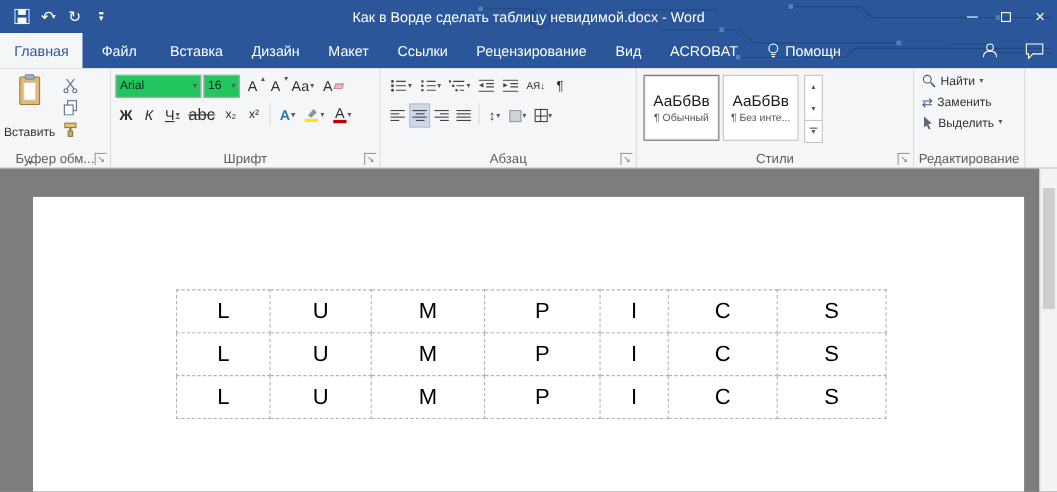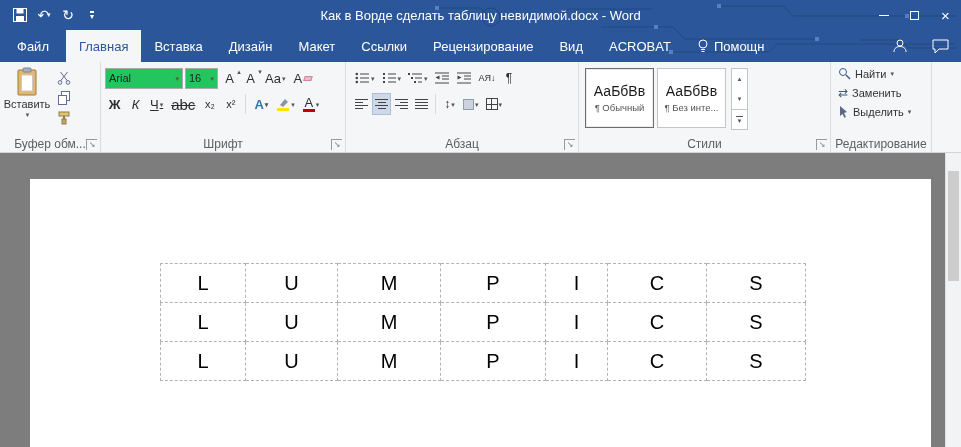--- a/index.html
+++ b/index.html
@@ -36,21 +36,21 @@
   .group-label{position:absolute;bottom:1px;left:0;right:0;text-align:center;font-size:12px;color:#5e5e5e;white-space:nowrap;}
   .launcher{position:absolute;right:3px;bottom:2px;width:11px;height:11px;border-top:1px solid #9a9a9a;border-left:1px solid #9a9a9a;font-size:8px;line-height:10px;text-align:center;color:#777;}
   .caret{font-size:7px;color:#555;margin-left:1px;line-height:1;}
   .rbtn{height:22px;min-width:19px;display:inline-flex;align-items:center;justify-content:center;font-size:13px;color:#2e2e2e;padding:0 2px;border:1px solid transparent;}
   .rbtn.active{background:#cdd8e8;border:1px solid #aebfd9;}
   .vsep{width:1px;background:#d9dadc;margin:2px 3px;height:20px;}
 
   
   .g-clipboard{width:101px;}
   .clip-body{display:flex;}
-  .paste{width:50px;display:flex;flex-direction:column;align-items:center;padding-top:3px;gap:1px;font-size:11px;color:#333;}
+  .paste{width:50px;display:flex;flex-direction:column;align-items:center;padding-top:3px;gap:18px;font-size:11px;color:#333;}
   .clip-icons{display:flex;flex-direction:column;gap:2px;padding-top:5px;}
   .sbtn{width:24px;height:18px;display:flex;align-items:center;justify-content:center;}
 
   
   .g-font{width:245px;}
   .frow{display:flex;align-items:center;gap:2px;margin:3px 1px 2px 2px;}
   .combo{display:flex;align-items:center;background:#22c55e;border:1px solid #a9abae;height:21px;padding:0 3px;font-size:11px;color:#222;}
   .combo .caret{margin-left:auto;padding-left:3px;}
   .c-name{width:78px;}
   .c-size{width:33px;}
@@ -62,21 +62,21 @@
   .strike-b{text-decoration:line-through;font-size:15px;}
   .subsup{font-size:11px;}
   .fx-b{color:#2e75b5;font-weight:bold;}
   .colorbtn{display:inline-flex;flex-direction:column;align-items:center;line-height:11px;}
   .colorbtn .bar{width:12px;height:3px;margin-top:1px;}
   .bar-red{background:#c00000;}
   .eraser{display:inline-block;width:8px;height:5px;background:#f1b7c3;border:1px solid #c98a9a;margin-left:2px;transform:skewX(-18deg);}
 
   
   .g-par{width:233px;}
-  .prow{display:flex;align-items:center;gap:1px;margin:3px 2px 2px 4px;}
+  .prow{display:flex;align-items:flex-end;gap:1px;margin:3px 2px 2px 4px;}
   .align-ic{display:flex;flex-direction:column;gap:2px;width:13px;}
   .align-ic i{height:1px;background:#444;display:block;width:13px;}
   .al-l i:nth-child(even){width:8px;}
   .al-c i:nth-child(even){width:8px;margin:0 auto;}
   .al-r i:nth-child(even){width:8px;margin-left:auto;}
   .ls-glyph{font-size:12px;}
   .shade-ic{display:inline-block;width:11px;height:11px;background:#ccd3dd;border:1px solid #939dad;}
   .borders-ic{display:inline-block;width:12px;height:12px;border:1px solid #444;
     background:linear-gradient(#444,#444) 50% 0/1px 100% no-repeat,linear-gradient(#444,#444) 0 50%/100% 1px no-repeat;}
   .sort-g{font-size:9px;letter-spacing:0;}
@@ -165,25 +165,25 @@
         <button>
             <span class="max-glyph"></span>
           </button>
         <button>
             <span>×</span>
           </button>
       </div>
     </div>
 
     <div class="tabsbar">
+      <div class="tab active">
+          <span>Главная</span>
+        </div>
       <div class="tab file">
           <span>Файл</span>
-        </div>
-      <div class="tab active">
-          <span>Главная</span>
         </div>
       <div class="tab">
           <span>Вставка</span>
         </div>
       <div class="tab">
           <span>Дизайн</span>
         </div>
       <div class="tab">
           <span>Макет</span>
         </div>

